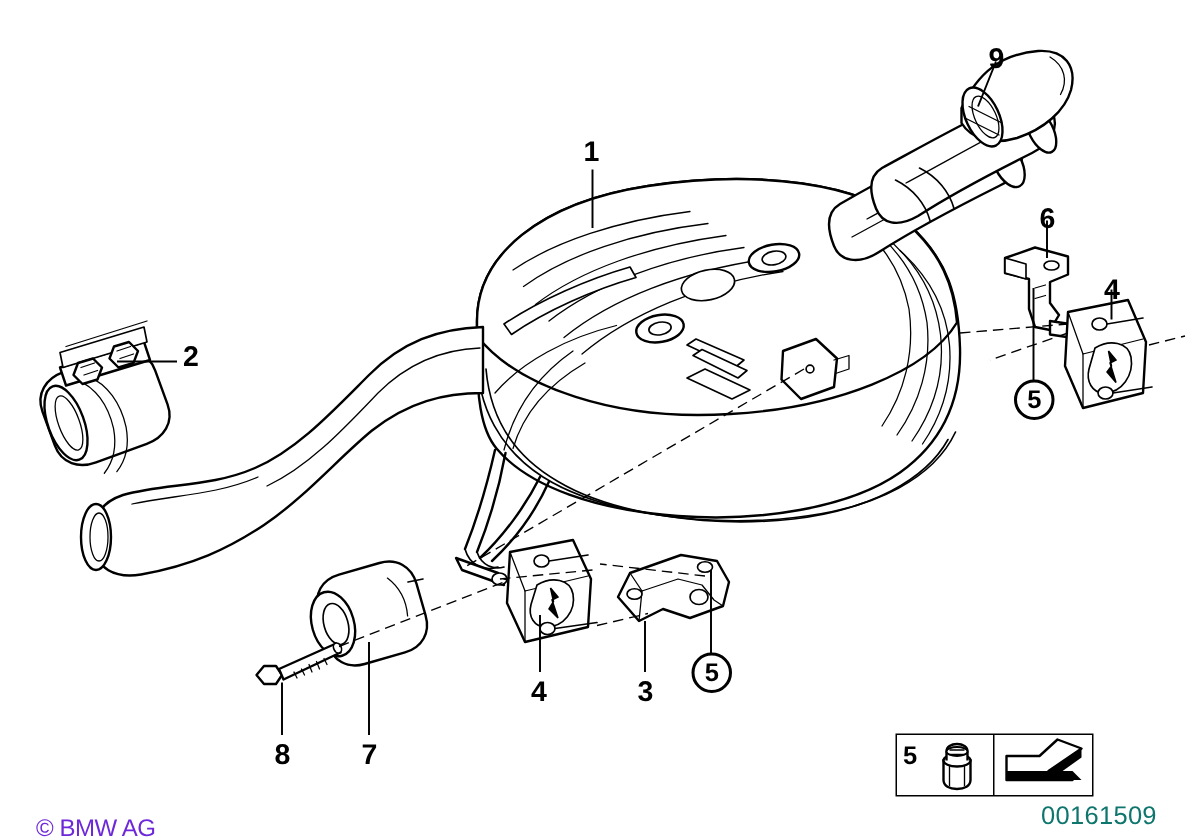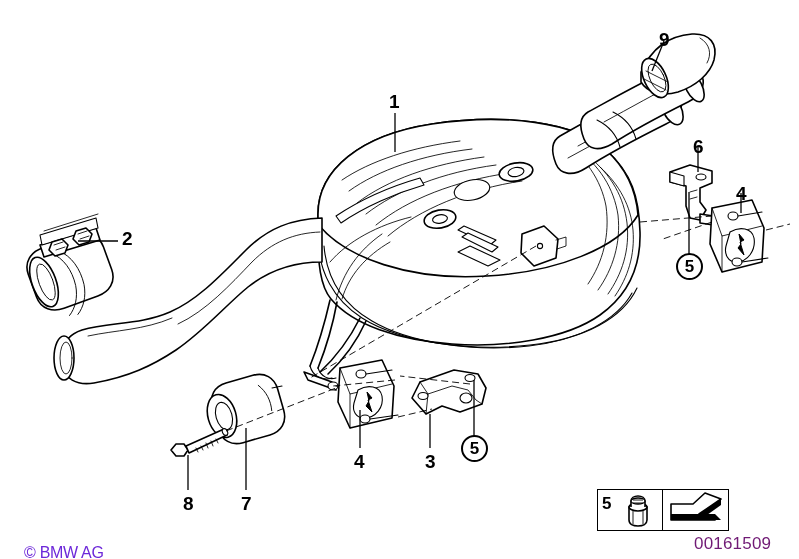--- a/index.html
+++ b/index.html
@@ -60,21 +60,21 @@
     letter-spacing: -0.3px;
     color: #6d28d9;
     margin-top: 12px;
   }
   #partnumber {
     position: absolute;
     left: 694px;
     top: 534px;
     font-family: "Liberation Sans", sans-serif;
     font-size: 17px;
-    color: #701a75;
+    color: #0f766e;
     letter-spacing: 0.2px;
   }
   #legend {
     position: absolute;
     left: 597px;
     top: 489px;
     display: flex;
     border: 1px solid #000000;
     background: #ffffff;
   }

